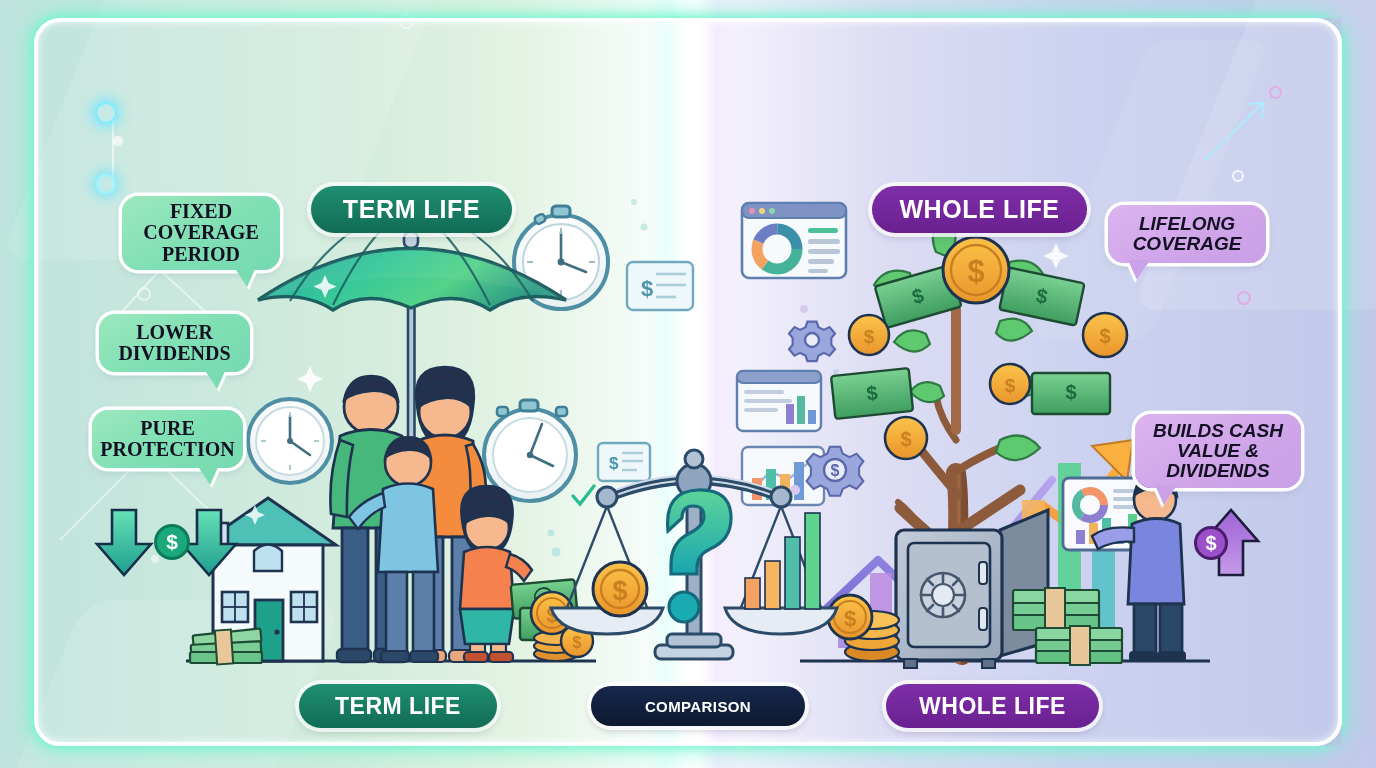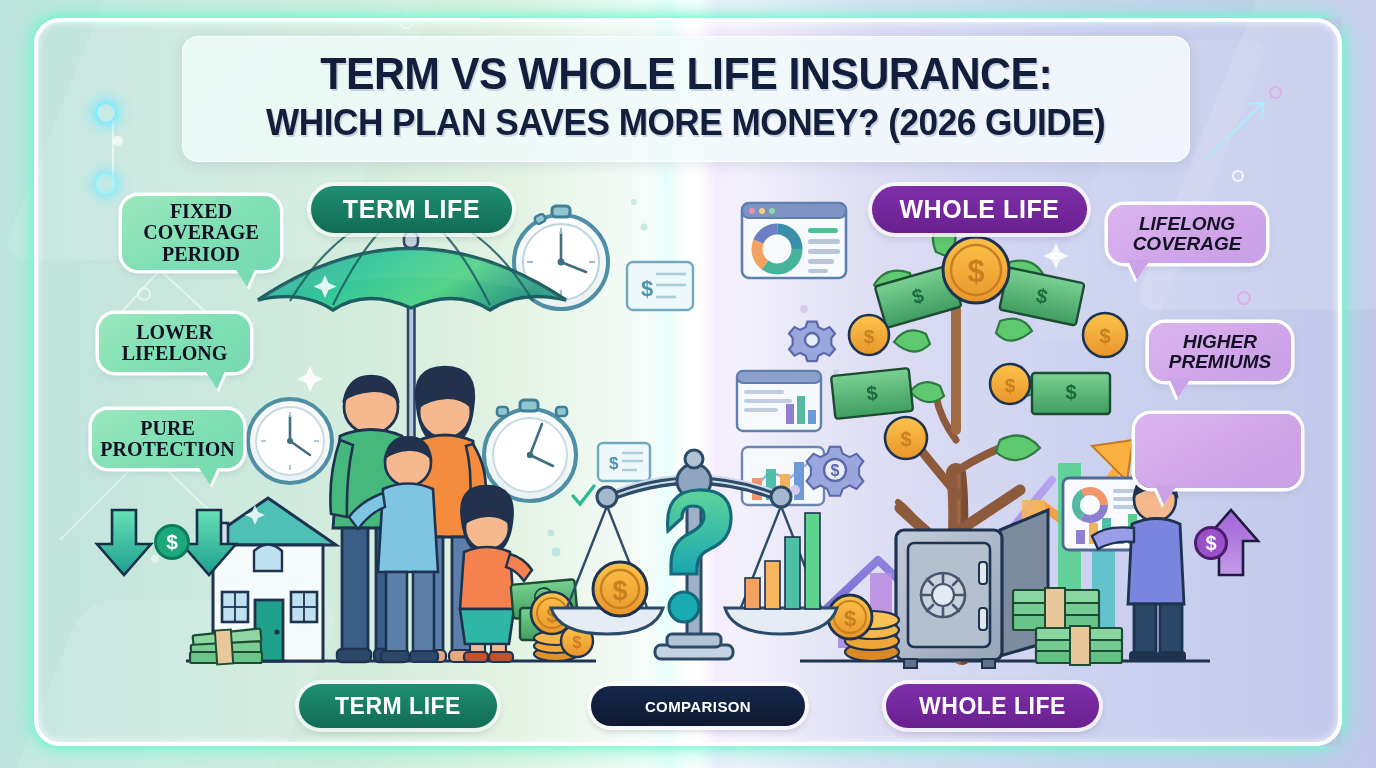--- a/index.html
+++ b/index.html
@@ -707,48 +707,41 @@
       <path d="M1243 575 h-24 v-34 h-15 l27 -31 l27 31 h-15 z" fill="url(#upg)" stroke="#1d1c3a" stroke-width="2.6"></path>
     </g>
   </svg>
 
   <div class="coin green" style="left:154px; top:524px;">$</div>
   <div class="coin purple" style="left:1194px; top:526px;">$</div>
 
   <div class="frame"></div>
   <div class="frame-pink"></div>
 
-  <div class="title-box">
-    <div class="title-l1">TERM VS WHOLE LIFE INSURANCE:</div>
-    <div class="title-l2">WHICH PLAN SAVES MORE MONEY? (2026 GUIDE)</div>
-  </div>
 
   <div class="pill teal" id="badge-term-top">TERM LIFE</div>
   <div class="pill purple" id="badge-whole-top">WHOLE LIFE</div>
   <div class="pill teal" id="badge-term-bottom">TERM LIFE</div>
   <div class="pill navy" id="badge-comparison">COMPARISON</div>
   <div class="pill purple" id="badge-whole-bottom">WHOLE LIFE</div>
 
   <div class="bubble green" id="bubble-fixed">
     <span>FIXED COVERAGE PERIOD</span>
     <span class="tail"></span>
   </div>
   <div class="bubble green" id="bubble-lower">
-    <span>LOWER LIFELONG</span>
+    <span>LOWER DIVIDENDS</span>
     <span class="tail"></span>
   </div>
   <div class="bubble green" id="bubble-pure">
     <span>PURE PROTECTION</span>
     <span class="tail"></span>
   </div>
   <div class="bubble violet" id="bubble-lifelong">
     <span>LIFELONG COVERAGE</span>
     <span class="tail"></span>
   </div>
-  <div class="bubble violet" id="bubble-higher">
-    <span>HIGHER PREMIUMS</span>
+  <div class="bubble violet" id="bubble-builds">
+    <span>BUILDS CASH VALUE &amp; DIVIDENDS</span>
     <span class="tail"></span>
   </div>
-  <div class="bubble violet" id="bubble-builds">
-    <span class="tail"></span>
-  </div>
 
 </div>
 
 </body></html>

